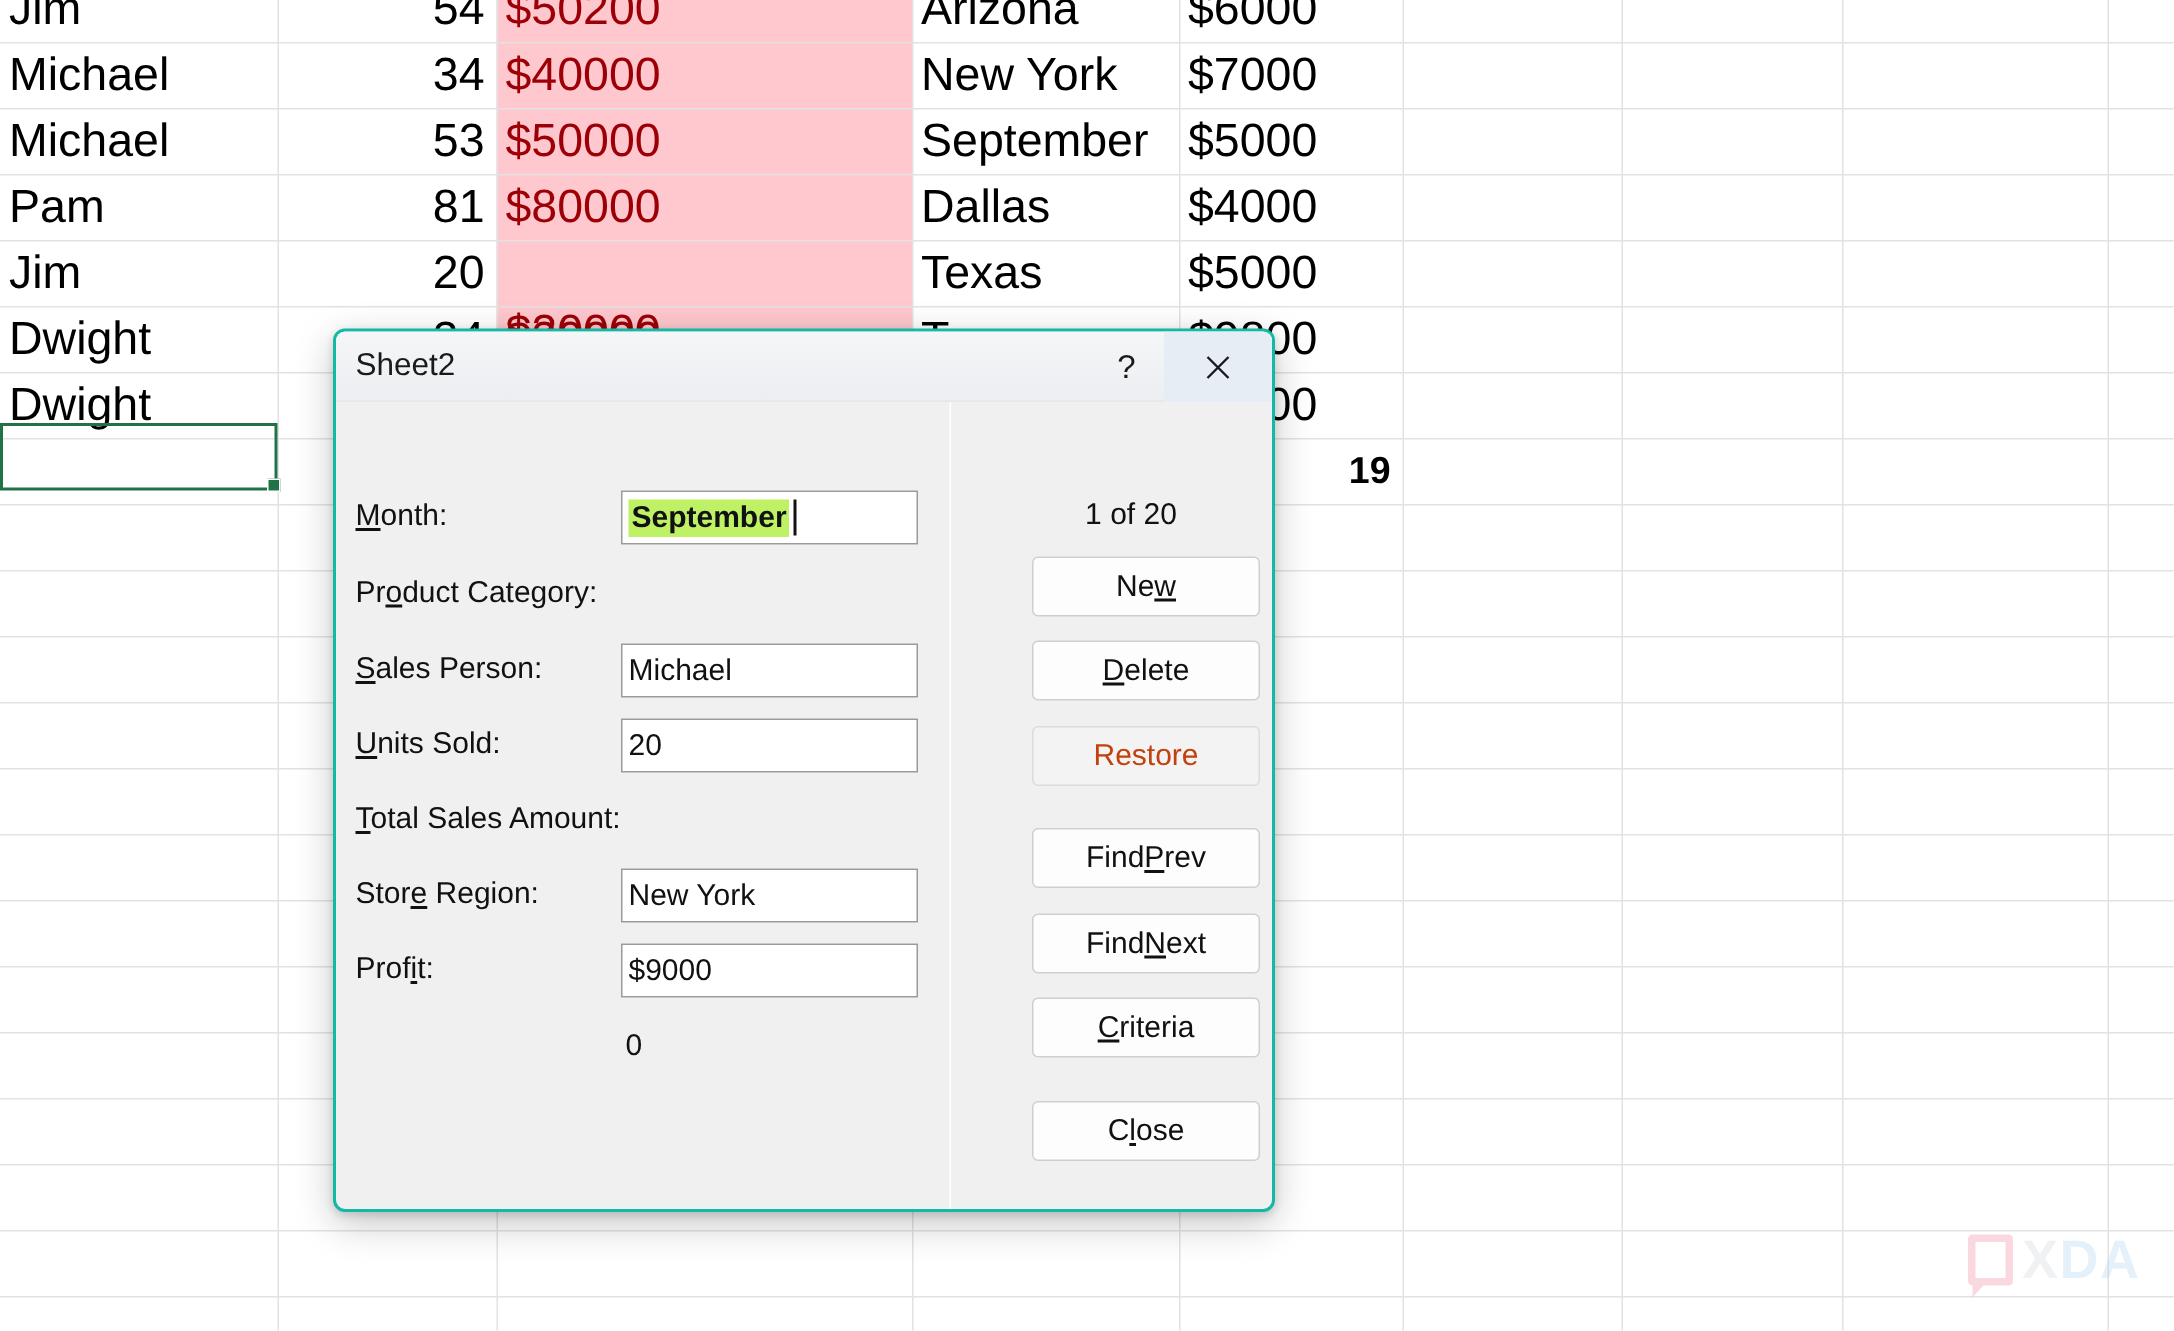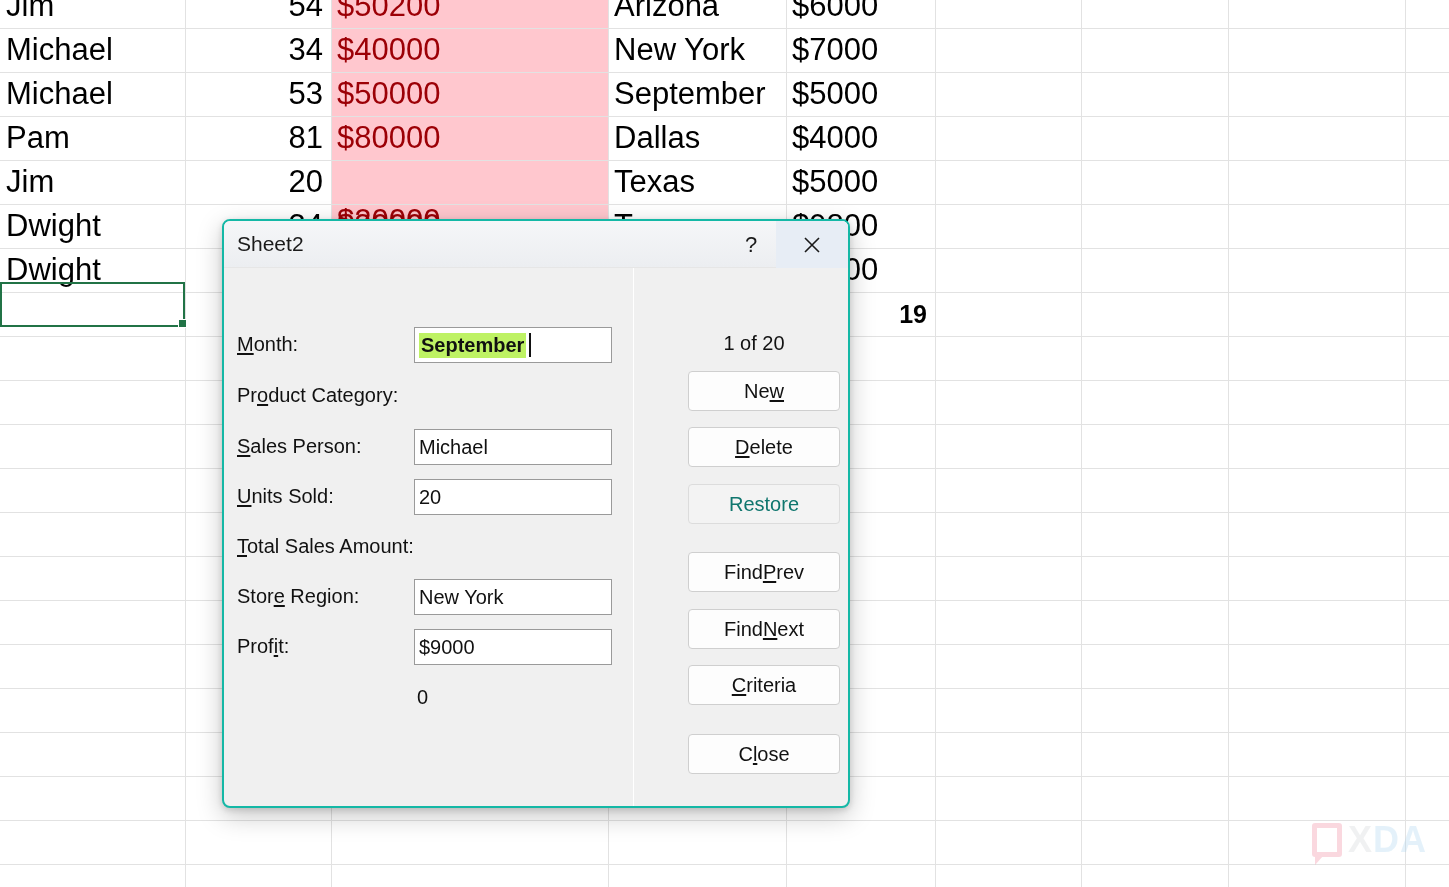--- a/index.html
+++ b/index.html
@@ -175,21 +175,21 @@
   }
   .dlg-btn {
     position: absolute; left: 464px; width: 152px; height: 40px;
     background: #fdfdfd;
     border: 1px solid #cfcfcf;
     border-radius: 4px;
     display: flex; align-items: center; justify-content: center;
     font-size: 20px; color: #111;
     cursor: default;
   }
-  .dlg-btn.disabled { color: #0f766e; background: #f3f3f3; border-color: #dcdcdc; }
+  .dlg-btn.disabled { color: #c2410c; background: #f3f3f3; border-color: #dcdcdc; }
 </style>
 </head>
 <body>
 
 <div id="sheet">
   <div class="bad-col"></div>
   <div id="grid-lines">
       <div class="gridline-h" style="top: 28px;"></div>
       <div class="gridline-h" style="top: 72px;"></div>
       <div class="gridline-h" style="top: 116px;"></div>

